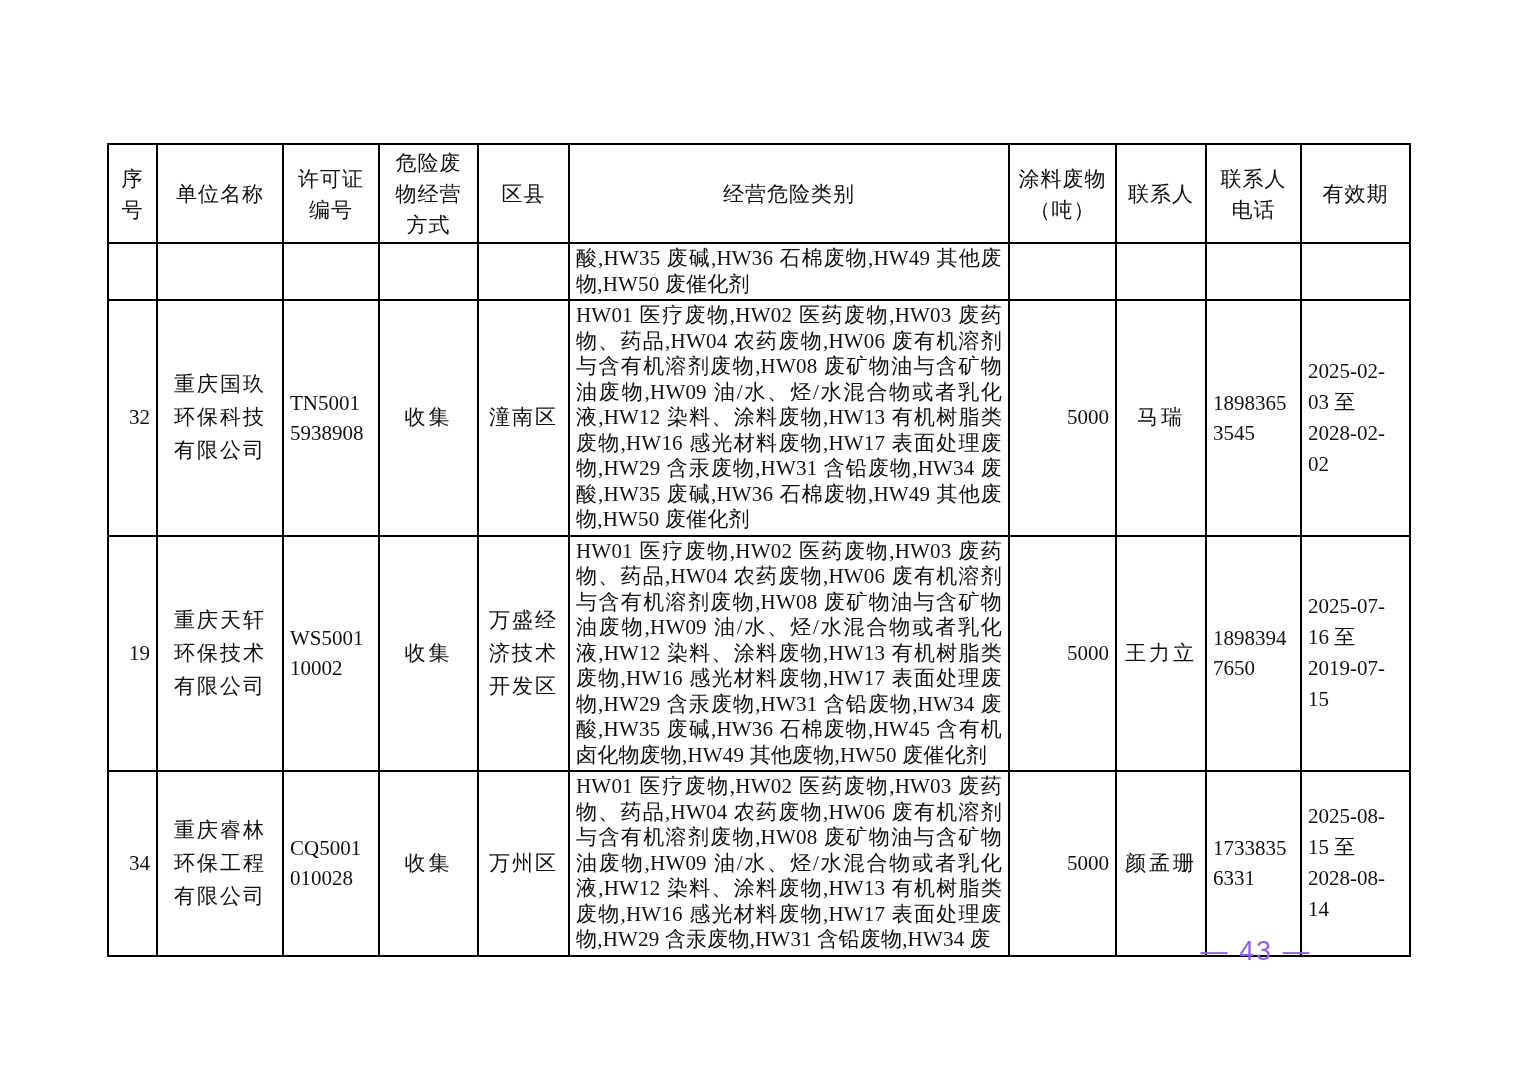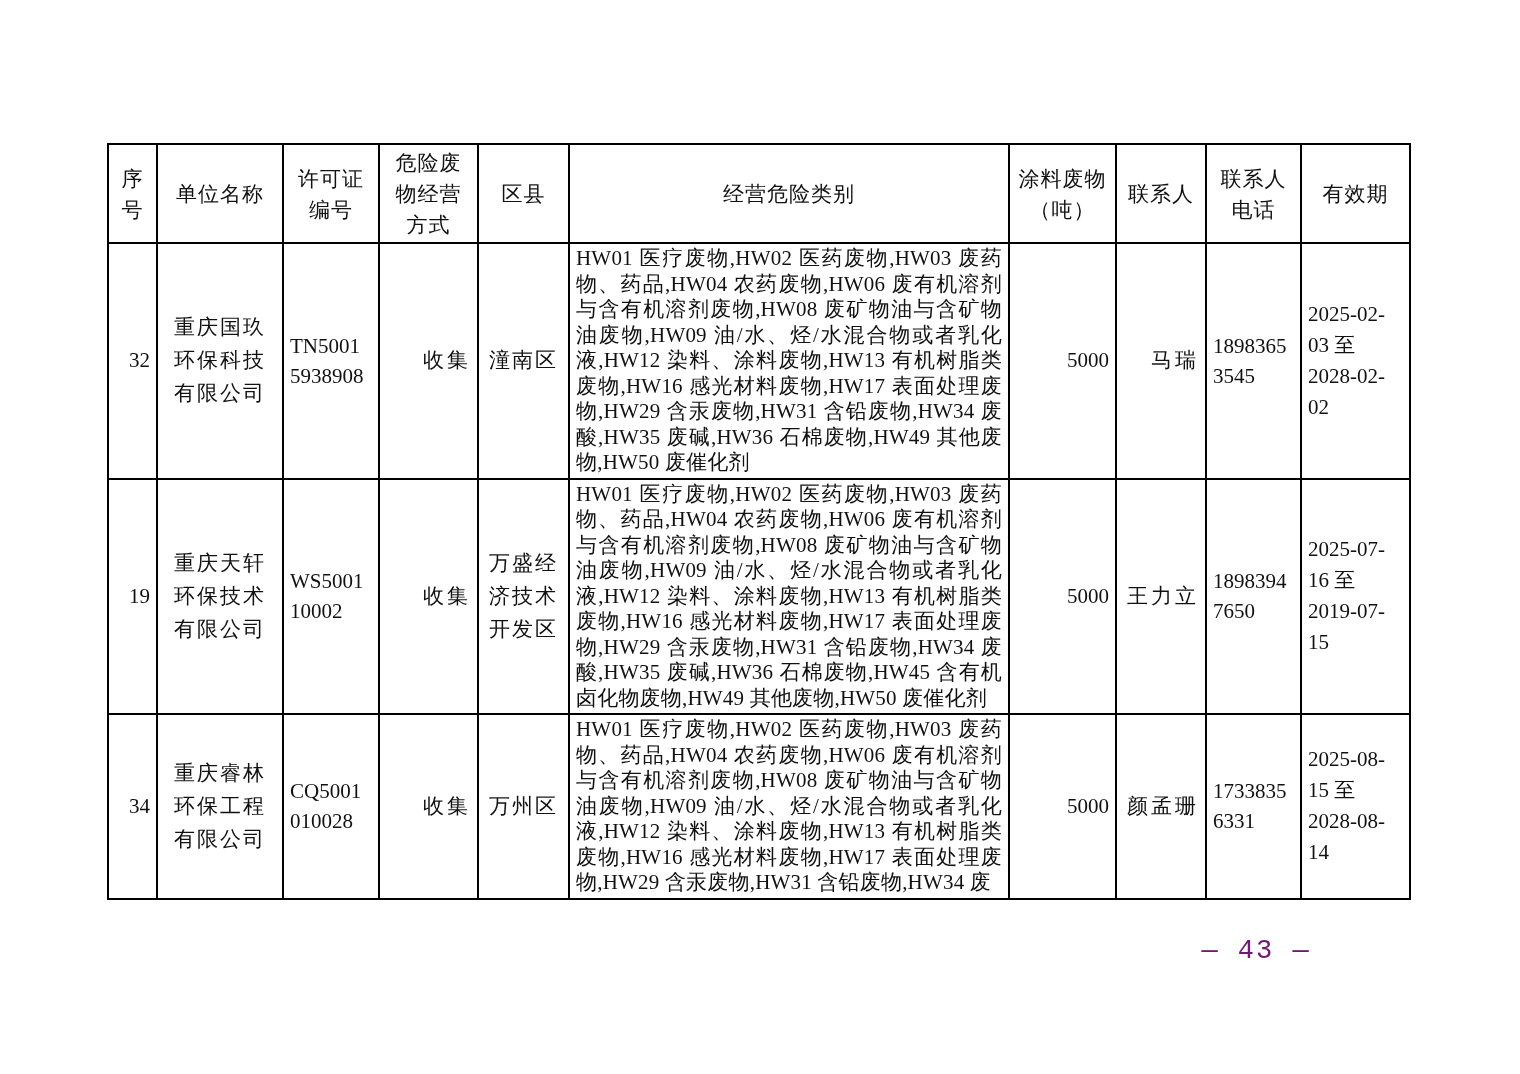--- a/index.html
+++ b/index.html
@@ -44,42 +44,42 @@
   td.c-seq{text-align:right;line-height:31px;}
   td.c-name,td.c-district{
     text-align:center;padding-left:11px;
     white-space:pre-line;line-height:33px;letter-spacing:2px;
   }
   td.c-license,td.c-phone{
     text-align:left;padding-left:11px;
     white-space:pre-line;line-height:30px;letter-spacing:0;
   }
   td.c-mode,td.c-contact{
-    text-align:right;padding-left:9px;
+    text-align:center;padding-left:9px;
     line-height:31px;letter-spacing:3px;
   }
   td.c-cat{
     text-align:justify;
     line-height:25.5px;
     padding:3px 6px 3px 7px;
     letter-spacing:0.2px;
   }
   td.c-scale{text-align:right;padding-left:8px;line-height:31px;}
   td.c-valid{
     text-align:left;padding-left:8px;
     white-space:pre-line;line-height:31px;
   }
   .page-number{
     position:absolute;
     left:1186px;top:936px;
     width:140px;
     text-align:center;
-    font-family:Liberation Mono, monospace;
+    font-family:Liberation Sans, sans-serif;
     font-size:27px;
-    color:#701a75;
+    color:#8b5cf6;
     letter-spacing:2px;
   }
 </style>
 </head>
 <body>
 
 <div class="page">
 
   <table class="lic">
     <colgroup>
@@ -108,20 +108,32 @@
         <th>经营危险类别</th>
         <th>涂料废物
 （吨）</th>
         <th>联系人</th>
         <th>联系人
 电话</th>
         <th>有效期</th>
       </tr>
     </thead>
     <tbody>
+      <tr class="r-partial">
+        <td class="c-seq"></td>
+        <td class="c-name"></td>
+        <td class="c-license"></td>
+        <td class="c-mode"></td>
+        <td class="c-district"></td>
+        <td class="c-cat">酸,HW35 废碱,HW36 石棉废物,HW49 其他废物,HW50 废催化剂</td>
+        <td class="c-scale"></td>
+        <td class="c-contact"></td>
+        <td class="c-phone"></td>
+        <td class="c-valid"></td>
+      </tr>
       <tr class="r-32">
         <td class="c-seq">32</td>
         <td class="c-name">重庆国玖
 环保科技
 有限公司</td>
         <td class="c-license">TN5001
 5938908</td>
         <td class="c-mode">收集</td>
         <td class="c-district">潼南区</td>
         <td class="c-cat">HW01 医疗废物,HW02 医药废物,HW03 废药物、药品,HW04 农药废物,HW06 废有机溶剂与含有机溶剂废物,HW08 废矿物油与含矿物油废物,HW09 油/水、烃/水混合物或者乳化液,HW12 染料、涂料废物,HW13 有机树脂类废物,HW16 感光材料废物,HW17 表面处理废物,HW29 含汞废物,HW31 含铅废物,HW34 废酸,HW35 废碱,HW36 石棉废物,HW49 其他废物,HW50 废催化剂</td>

